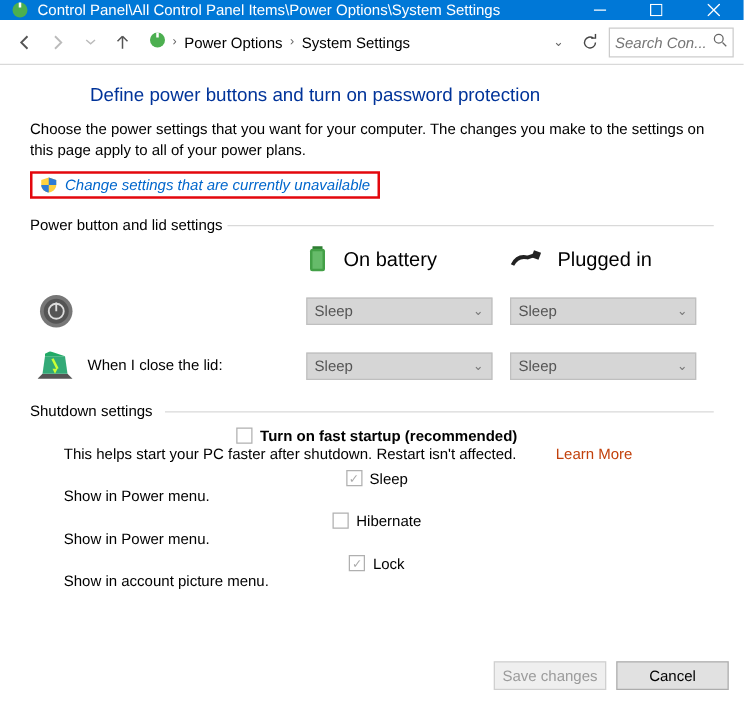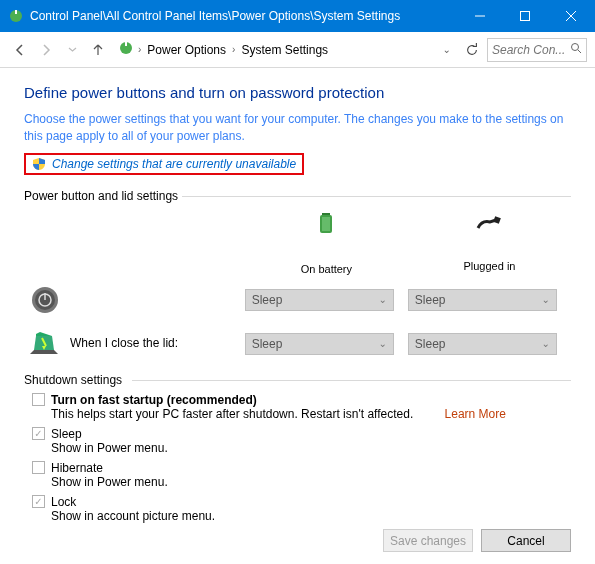--- a/index.html
+++ b/index.html
@@ -1,58 +1,58 @@
 <!DOCTYPE html>
 <html><head>
 <meta charset="utf-8">
 <style>
   * { box-sizing: border-box; margin: 0; padding: 0; font-family: "Segoe UI", Tahoma, sans-serif; }
   body { background: #fff; width: 595px; height: 564px; overflow: hidden; font-size: 12px; color: #000; }
-  .titlebar { height: 32px; background: #0078d7; color: #fff; display: flex; align-items: center; padding: 0 0 0 8px; }
+  .titlebar { height: 16px; background: #0078d7; color: #fff; display: flex; align-items: center; padding: 0 0 0 8px; }
   .titlebar .tb-icon { width: 16px; height: 16px; margin-right: 6px; display:flex; align-items:center; justify-content:center; }
   .titlebar .tb-title { flex: 1; font-size: 12px; white-space: nowrap; overflow: hidden; }
   .titlebar .tb-btns { display: flex; height: 100%; }
   .tb-btn { width: 45px; display: flex; align-items: center; justify-content: center; color:#fff; font-size:14px; }
   .tb-btn:last-child { width:48px; }
   .navbar { height: 36px; border-bottom: 1px solid #d9d9d9; display: flex; align-items: center; padding: 0 8px; background:#fff; }
   .nav-btn { width: 24px; height: 24px; display:flex; align-items:center; justify-content:center; color:#555; margin-right:2px; }
   .nav-btn.disabled { color:#bbb; }
   .breadcrumb { display:flex; align-items:center; gap:6px; margin-left:4px; flex:1; font-size:12px; color:#000; }
   .bc-sep { color:#666; font-size:10px; }
   .nav-right { display:flex; align-items:center; gap:4px; }
   .refresh-btn { width:22px; height:22px; display:flex; align-items:center; justify-content:center; color:#444; }
   .search { border:1px solid #ccc; background:#fff; width:100px; height:24px; display:flex; align-items:center; padding:0 4px; }
   .search input { border:none; outline:none; width:100%; font-size:12px; font-style: italic; color:#666; background:transparent; }
   .search .mag { color:#666; font-size:12px; }
   .content { padding: 16px 24px 0 24px; }
-  .page-title { color:#003399; font-size:15px; font-weight:400; margin-bottom:10px; }
-  .desc { font-size:12px; color:#3b82f6; line-height:1.4; margin-bottom:8px; }
+  .page-title { color:#003399; font-size:15px; font-weight:400; margin-bottom:10px;margin-left:48px; }
+  .desc { font-size:12px; color:#000000; line-height:1.4; margin-bottom:8px; }
   .admin-link-wrap { border:2px solid #e3070d; display:inline-flex; align-items:center; padding:2px 6px; gap:6px; margin-bottom:14px;font-style:italic; }
   .shield { width:14px; height:14px; }
   .admin-link { color:#0066cc; font-size:12px; }
   .section-label { font-size:12px; color:#000; margin-bottom:2px; position:relative; }
   .section-label::after { content:""; position:absolute; height:1px; background:#d9d9d9; left: var(--after-left, 160px); right:0; top:50%; }
   .pwr-header-row { display:flex; align-items:center; margin:8px 0 10px 0; }
   .pwr-header-row .spacer { width:222px; }
-  .pwr-col { width:164px; display:flex; align-items:center; gap:26px; font-size:11px;flex-direction:column; }
+  .pwr-col { width:164px; display:flex; align-items:center; gap:12px; font-size:16px; }
   .pwr-row { display:flex; align-items:center; margin-bottom:14px; }
   .row-head { width:222px; display:flex; align-items:center; gap:10px; padding-left:6px; }
   .row-head .pbicon { width:30px; height:30px; display:flex; align-items:center; justify-content:center; }
   .row-head .lbl { font-size:12px; line-height:1.2; }
   .combo { width:150px; height:22px; background:#d6d6d6; border:1px solid #bfbfbf; color:#555; display:flex; align-items:center; justify-content:space-between; padding:0 6px; font-size:12px; margin-right:14px; }
   .combo .chev { font-size:10px; color:#777; }
   .shutdown-settings { margin-top:6px; }
   .sd-item { display:flex; flex-direction:column; margin:6px 0 6px 8px; }
-  .sd-top { display:flex; align-items:center; gap:6px; }
+  .sd-top { display:flex; align-items:center; gap:6px;justify-content:center; }
   .sd-check { width:13px; height:13px; border:1px solid #b0b0b0; background:#fff; display:flex; align-items:center; justify-content:center; font-size:10px; color:#aaa; }
   .sd-label { font-size:12px; }
   .sd-label.strong { font-weight:600; }
   .sd-sub { font-size:12px; margin-left:19px; color:#000; }
   .sd-sub a { color:#c2410c; text-decoration:none;padding-left:28px; }
-  .footer { position:absolute; bottom:12px; right:24px; display:flex; gap:8px; }
+  .footer { position:absolute; bottom:12px; right:12px; display:flex; gap:8px; }
   .btn { min-width:90px; height:23px; border:1px solid #adadad; background:#e1e1e1; font-size:12px; display:flex; align-items:center; justify-content:center; }
   .btn.disabled { color:#9b9b9b; background:#efefef; border-color:#d0d0d0; }
 </style>
 </head>
 <body>
 
 <div class="titlebar">
   <span class="tb-icon">
     <svg width="16" height="16" viewBox="0 0 16 16">
         <circle cx="8" cy="8" r="6" fill="#4caf50"></circle>

